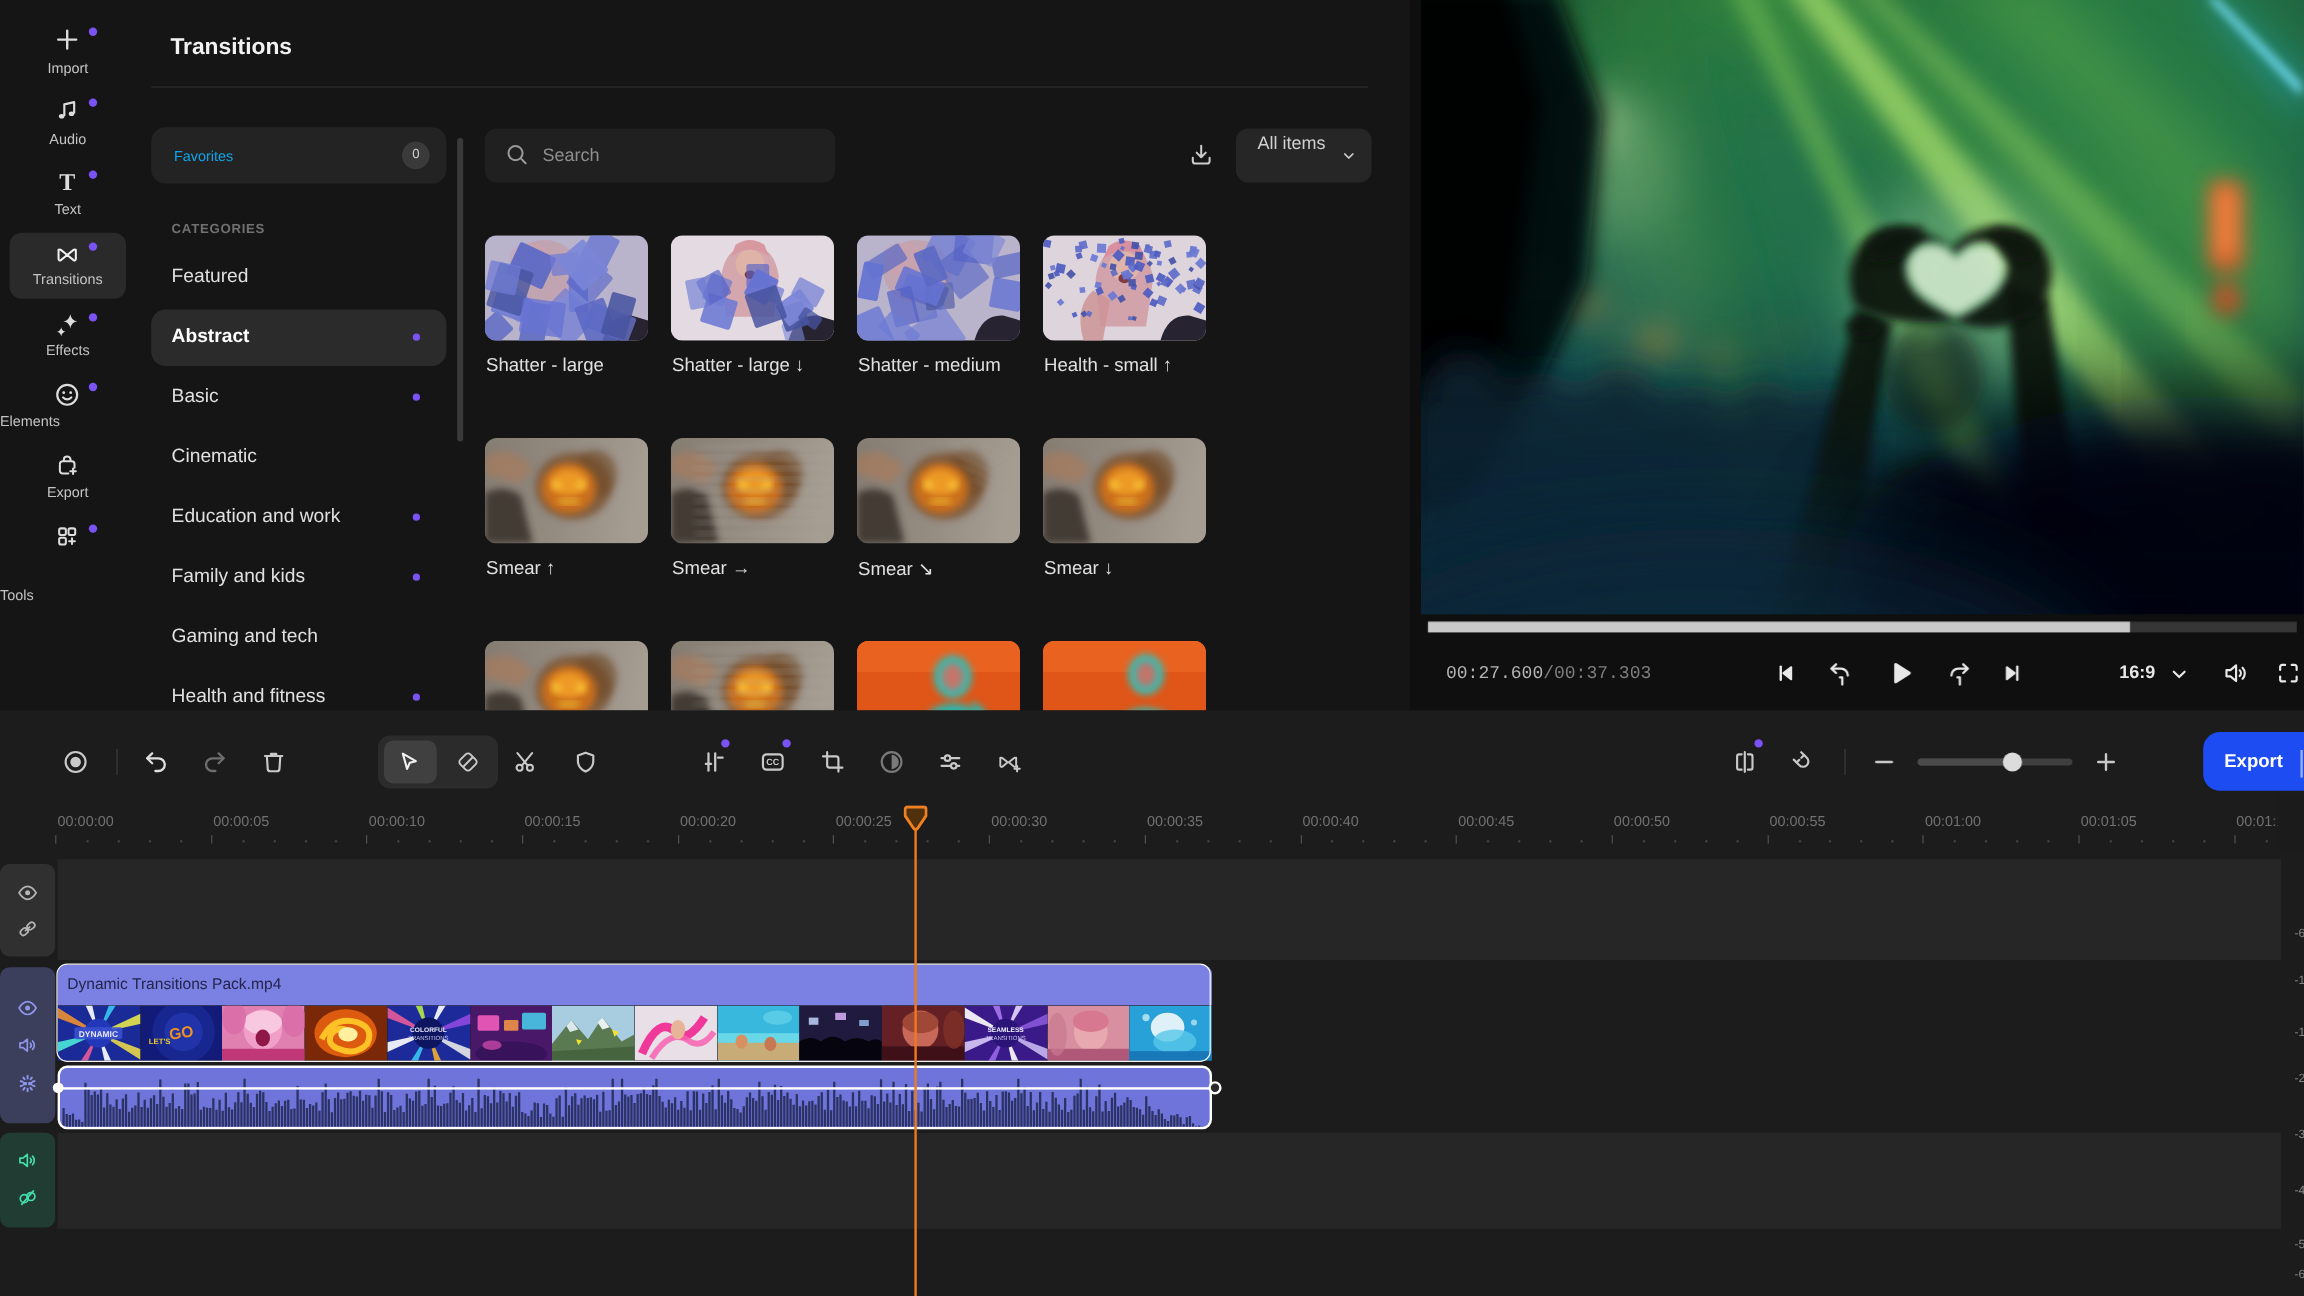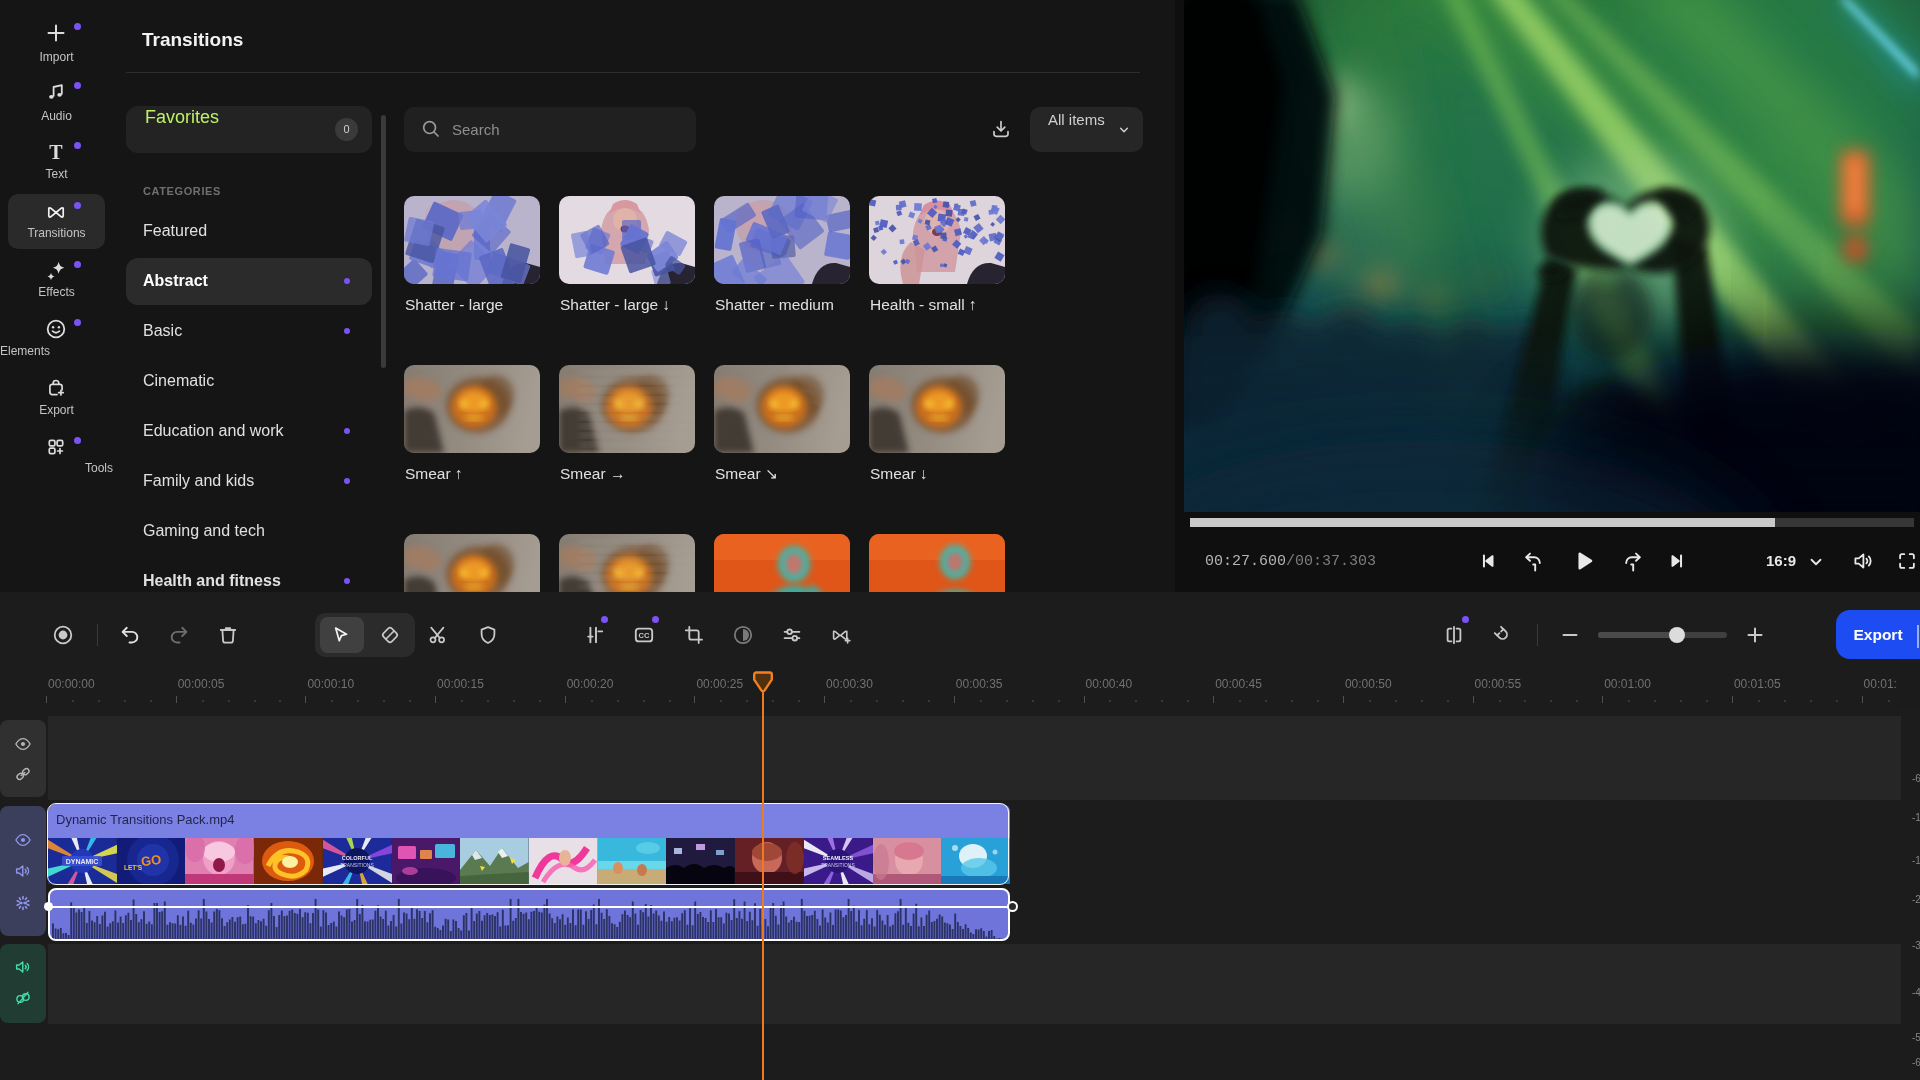--- a/index.html
+++ b/index.html
@@ -118,43 +118,43 @@
       </div>
 <div class="sblab abs" style="left:0;width:113px;top:402px;text-align:center;position:absolute">Export</div>
 <div class="sbitem" style="top:0">
         <svg width="24" height="24" viewBox="0 0 24 24" style="position:absolute;left:44px;top:435px">
           <rect x="5.3" y="5.3" width="5.6" height="5.6" rx="1.5" stroke="#dcdcdc" stroke-width="1.7" fill="none"></rect>
           <rect x="13.1" y="5.3" width="5.6" height="5.6" rx="1.5" stroke="#dcdcdc" stroke-width="1.7" fill="none"></rect>
           <rect x="5.3" y="13.1" width="5.6" height="5.6" rx="1.5" stroke="#dcdcdc" stroke-width="1.7" fill="none"></rect>
           <path d="M16 13.6v4.8M13.6 16h4.8" stroke="#dcdcdc" stroke-width="1.7" stroke-linecap="round" fill="none"></path>
         </svg>
       </div>
-<div class="sblab abs" style="left:0;width:113px;top:460px;text-align:right;position:absolute">Tools</div>
+<div class="sblab abs" style="left:0;width:113px;top:488px;text-align:left;position:absolute">Tools</div>
 <div class="sbdot" style="left:73.5px;top:436.5px"></div>
 </div>
 <div id="panel">
 <div class="ptitle">Transitions</div>
 <div class="pdiv"></div>
 <div class="pill" style="top:106px;background:#232323"></div>
-<div class="abs" style="left:32px;top:107px;font-size:18px;color:#bef264">Favorites</div>
+<div class="abs" style="left:32px;top:123px;font-size:12px;color:#0ea5e9">Favorites</div>
 <div class="abs" style="left:222px;top:118px;width:23px;height:23px;border-radius:50%;background:#3a3a3a;text-align:center;line-height:23px;font-size:11px;color:#cfcfcf">0</div>
 <div class="abs" style="left:30px;top:185px;font-size:11px;font-weight:bold;letter-spacing:0.6px;color:#707070">CATEGORIES</div>
 <div class="pill" style="top:258px;background:#2b2b2b"></div>
 <div class="cattxt" style="top:222px;font-weight:normal;color:#e0e0e0">Featured</div>
 <div class="cattxt" style="top:272px;font-weight:bold;color:#ffffff">Abstract</div>
 <div class="catdot" style="top:278px"></div>
 <div class="cattxt" style="top:322px;font-weight:normal;color:#e0e0e0">Basic</div>
 <div class="catdot" style="top:328px"></div>
 <div class="cattxt" style="top:372px;font-weight:normal;color:#e0e0e0">Cinematic</div>
 <div class="cattxt" style="top:422px;font-weight:normal;color:#e0e0e0">Education and work</div>
 <div class="catdot" style="top:428px"></div>
 <div class="cattxt" style="top:472px;font-weight:normal;color:#e0e0e0">Family and kids</div>
 <div class="catdot" style="top:478px"></div>
 <div class="cattxt" style="top:522px;font-weight:normal;color:#e0e0e0">Gaming and tech</div>
-<div class="cattxt" style="top:572px;font-weight:bold;color:#e0e0e0">Health and fitness</div>
+<div class="cattxt" style="top:572px;font-weight:normal;color:#e0e0e0">Health and fitness</div>
 <div class="catdot" style="top:578px"></div>
 <div class="scroll"></div>
 <div class="abs" style="left:291px;top:107px;width:292px;height:45px;border-radius:10px;background:#202020"></div>
 <svg class="abs" width="20" height="20" viewBox="0 0 20 20" style="left:308px;top:119px">
         <circle cx="8.6" cy="8.6" r="5.9" stroke="#9a9a9a" stroke-width="1.7" fill="none"></circle>
         <path d="M13 13l4 4" stroke="#9a9a9a" stroke-width="1.7" stroke-linecap="round"></path>
       </svg>
 <div class="abs" style="left:339px;top:121px;font-size:15px;color:#8e8e8e">Search</div>
 <svg class="abs" width="24" height="24" viewBox="0 0 24 24" style="left:876px;top:117px">
         <path d="M12 4.5v9M8.2 10.2l3.8 3.8 3.8-3.8" stroke="#cccccc" stroke-width="1.7" fill="none" stroke-linecap="round" stroke-linejoin="round"></path>

